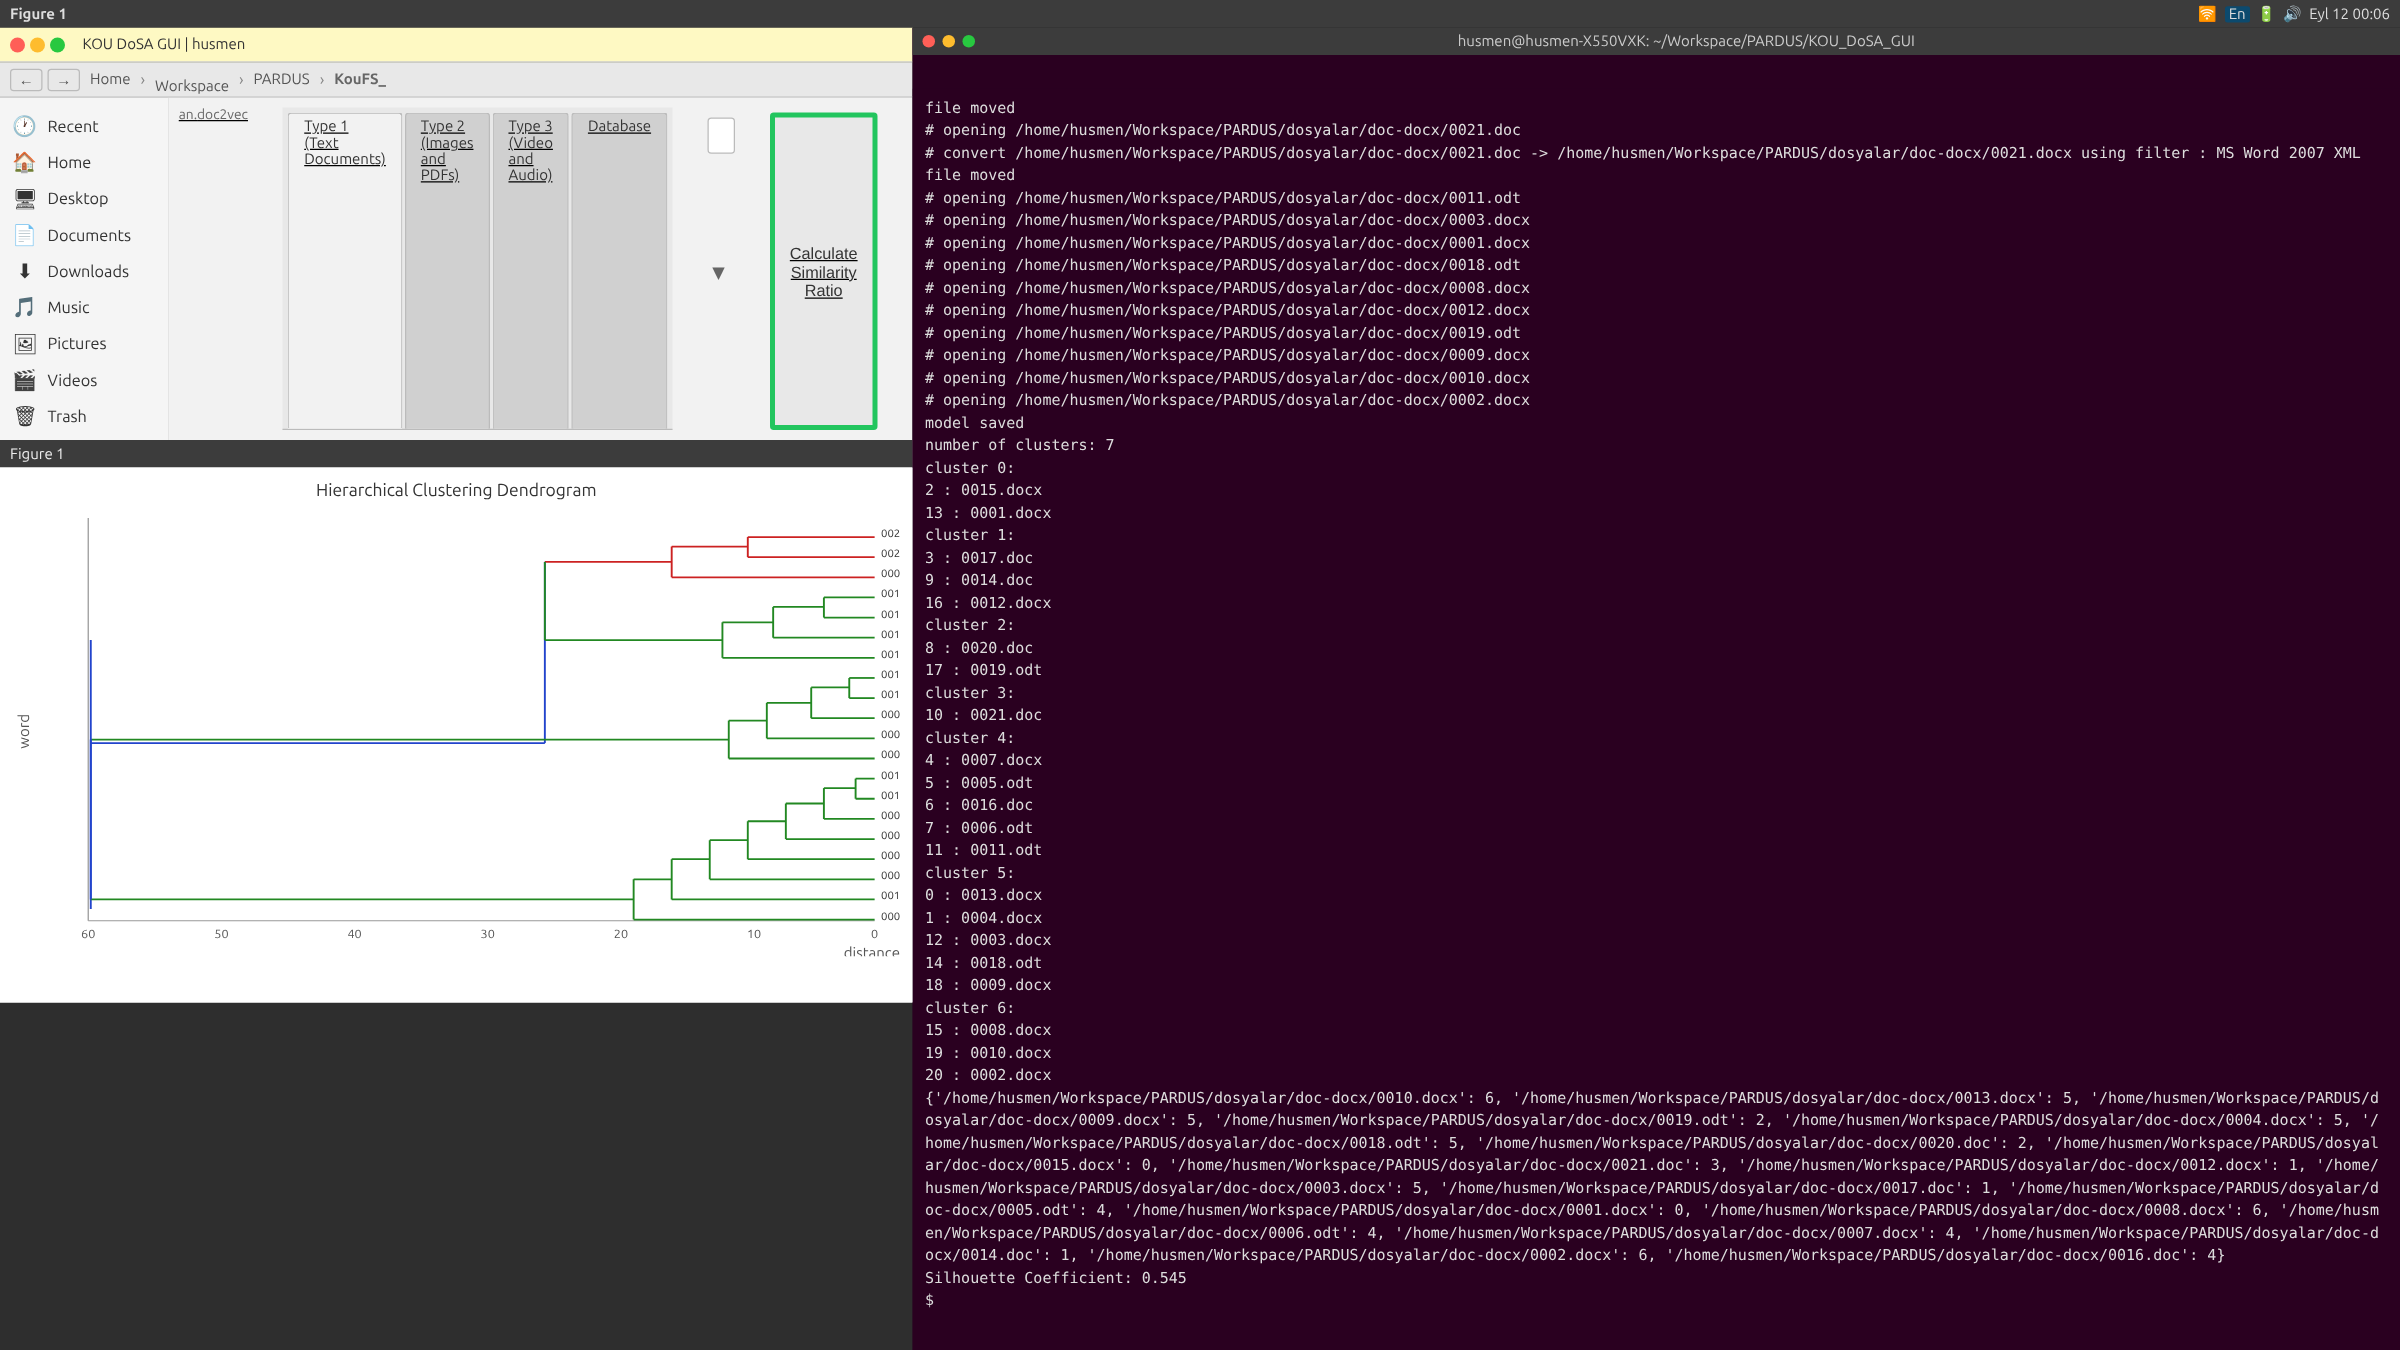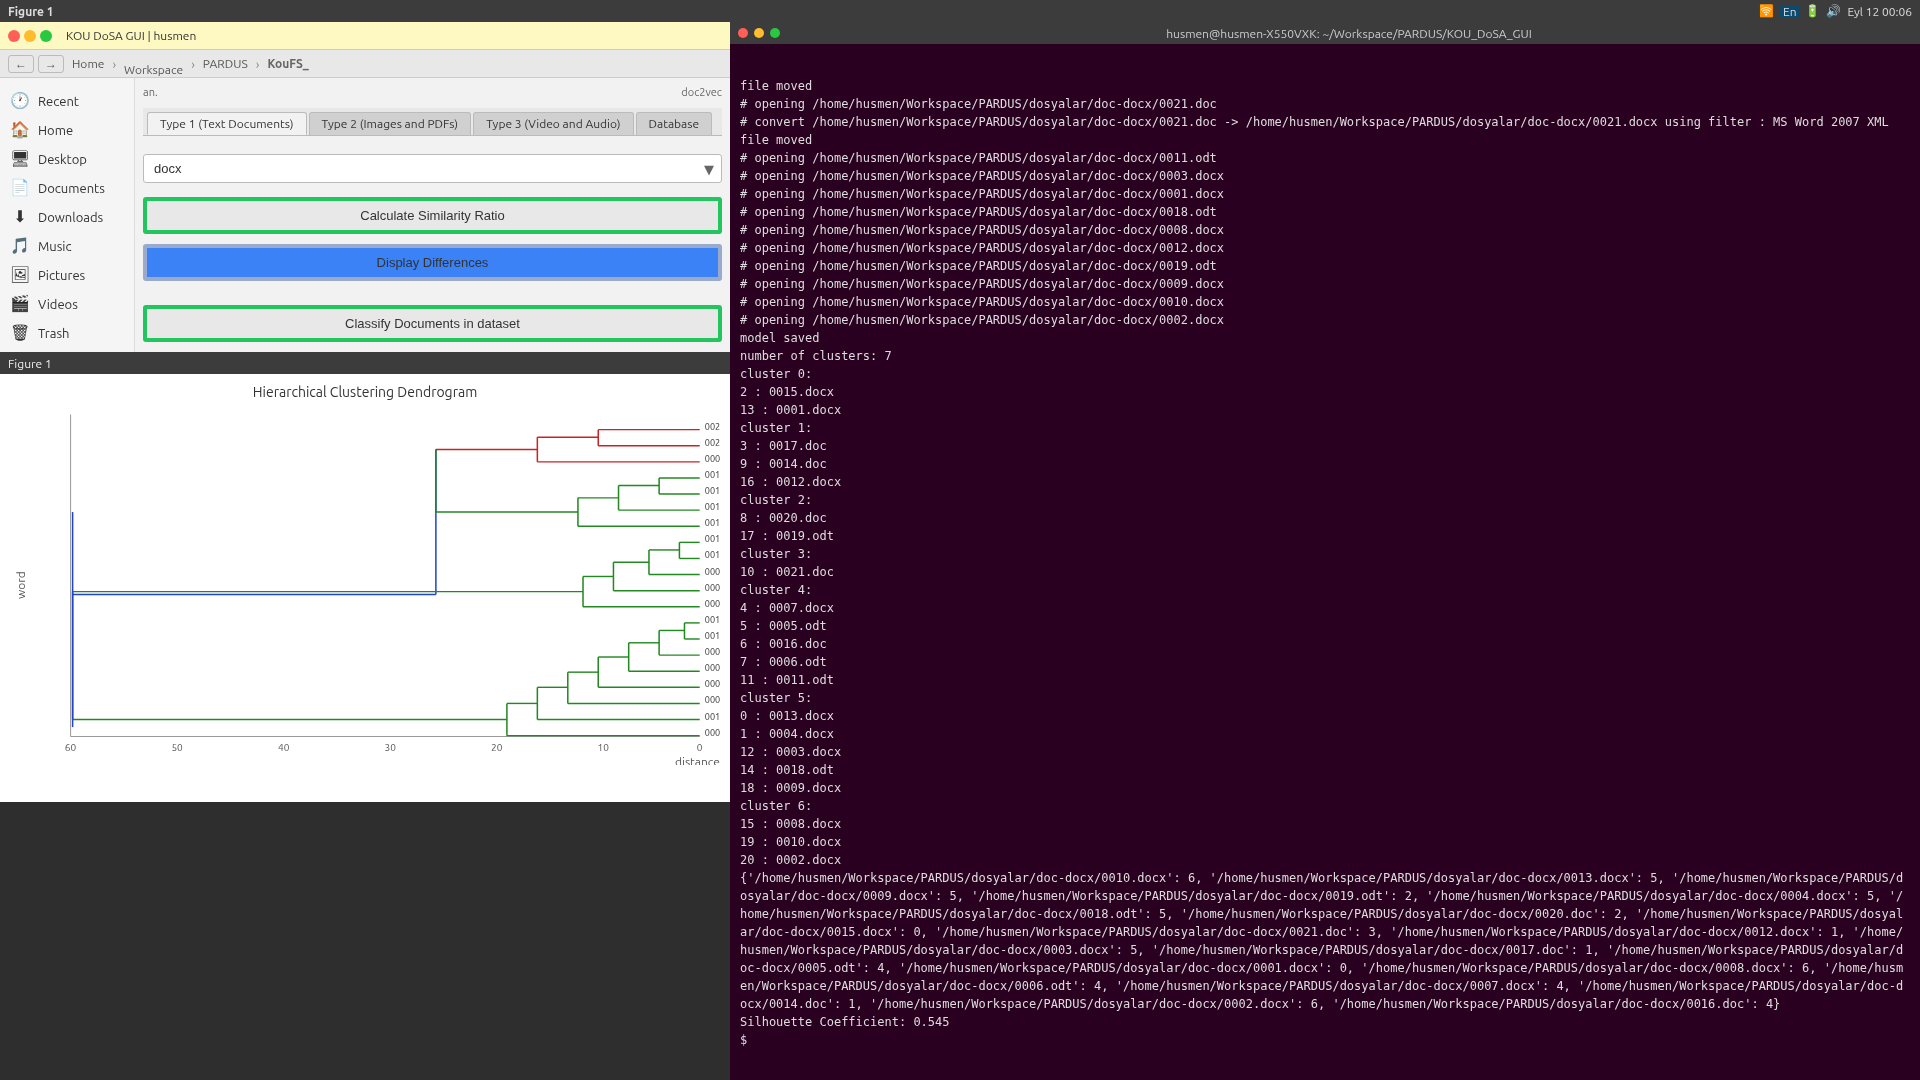--- a/index.html
+++ b/index.html
@@ -82,23 +82,24 @@
     .app-tab.active {
       background: #f2f2f2;
       border-bottom: 1px solid #f2f2f2;
     }
 
     
     .app-body {
       flex: 1;
       padding: 12px;
       display: flex;
-      flex-direction: column;
-      gap: 10px;
+      flex-direction: row;
+      gap: 28px;
       background: #f2f2f2;
+      text-decoration: underline;
     }
 
     
     .dropdown-wrap {
       position: relative;
     }
     .dropdown-select {
       width: 100%;
       padding: 6px 10px;
       background: #fff;

